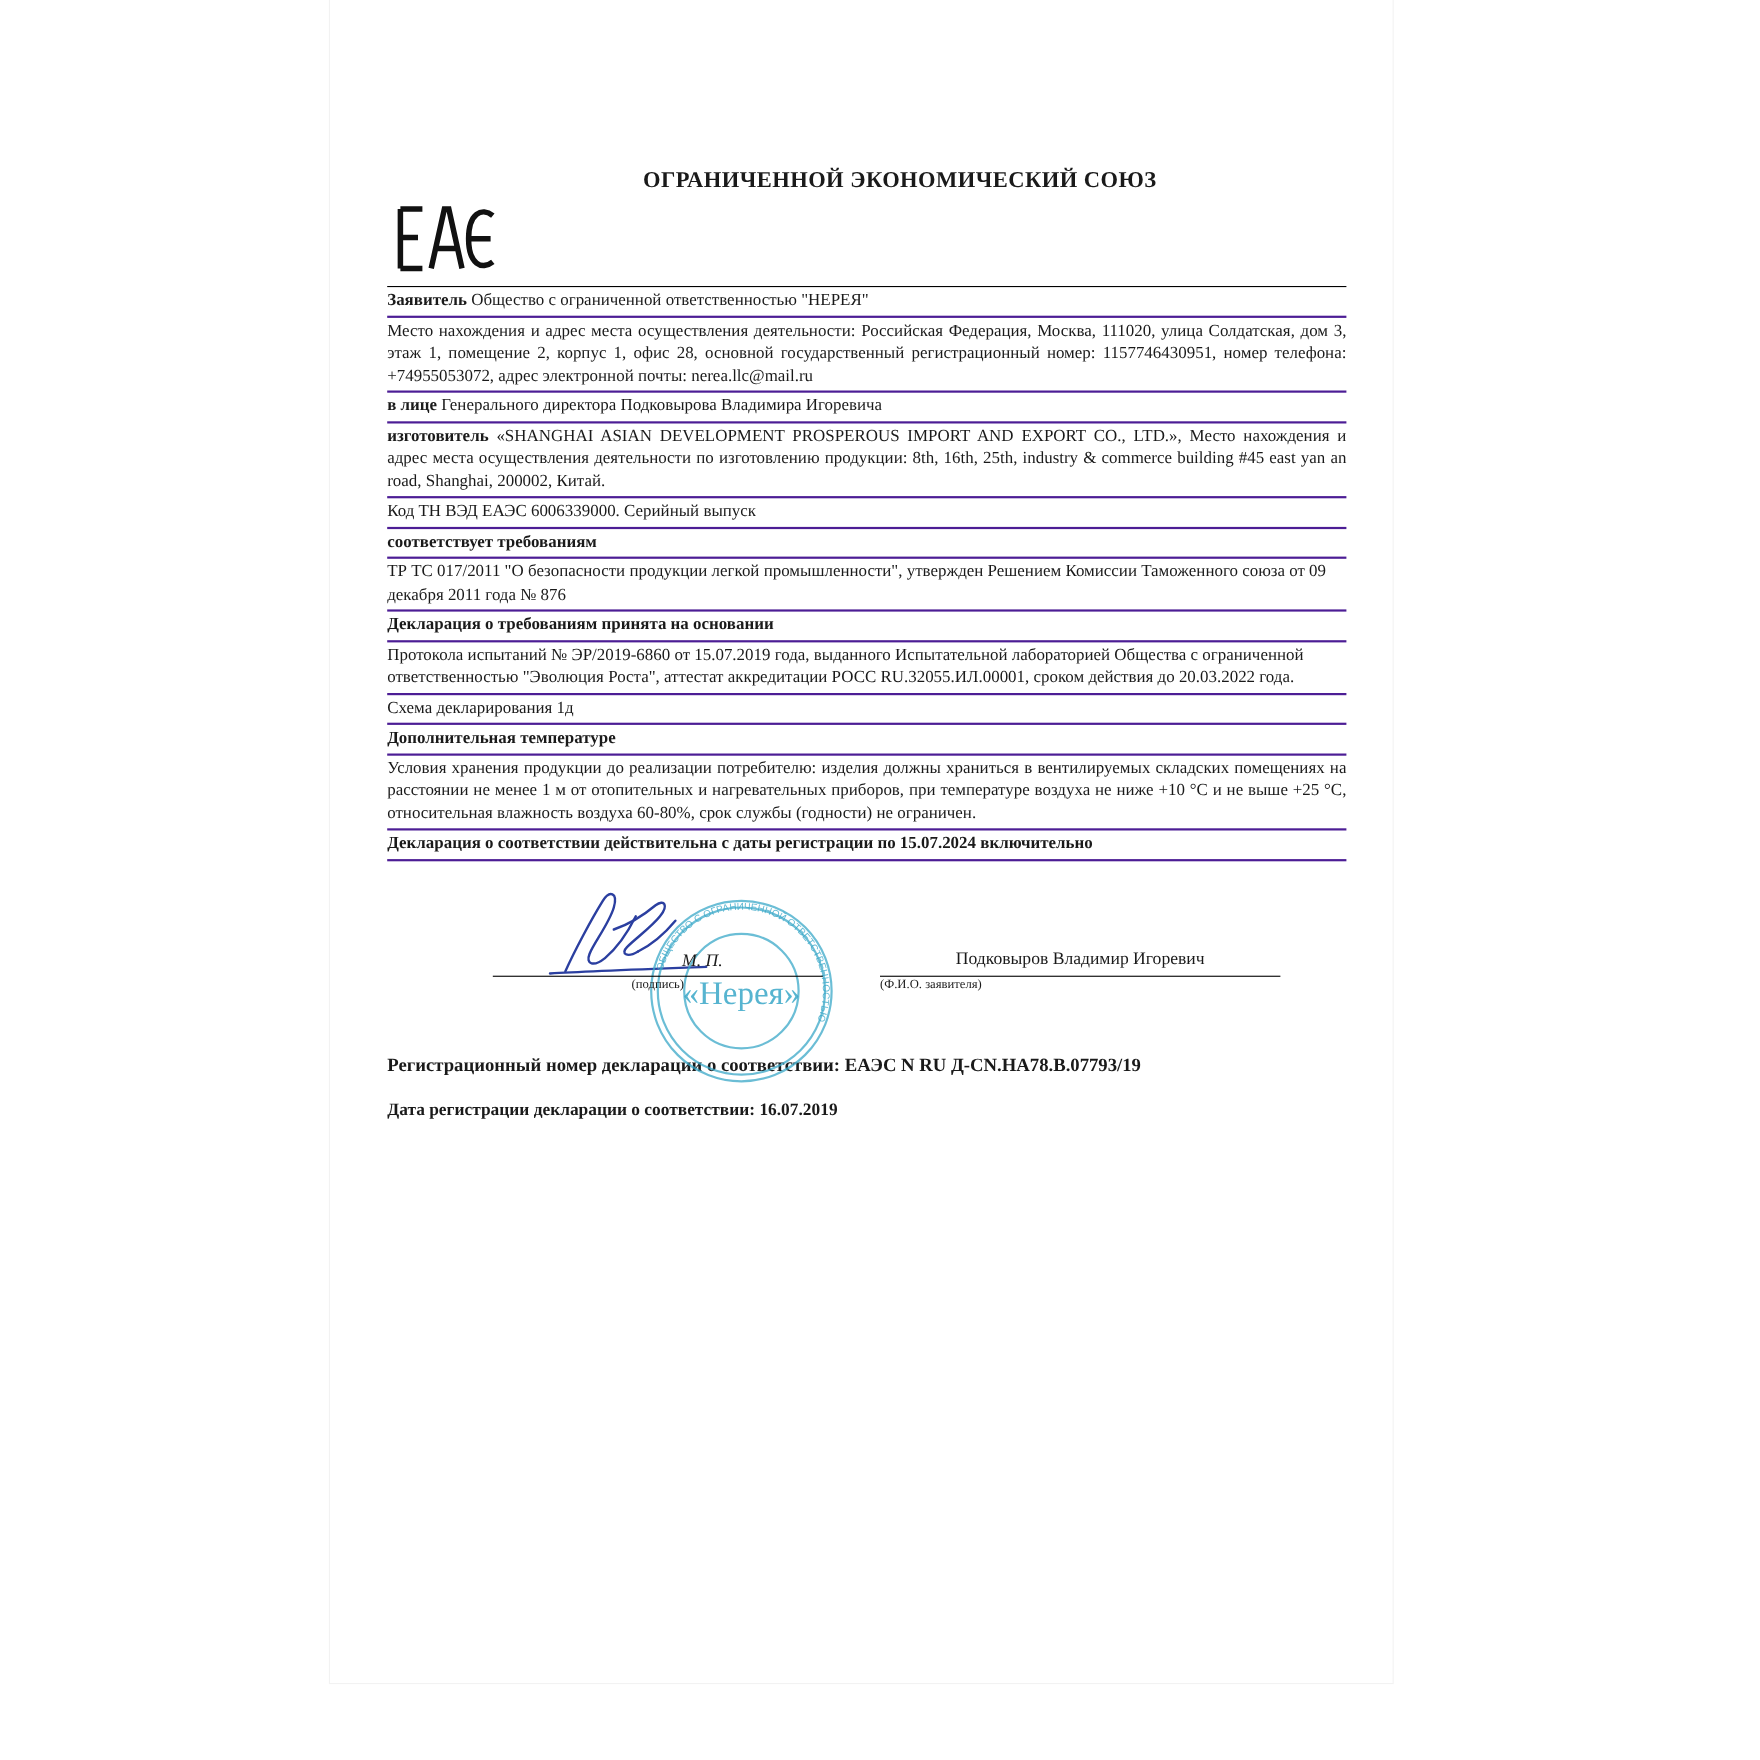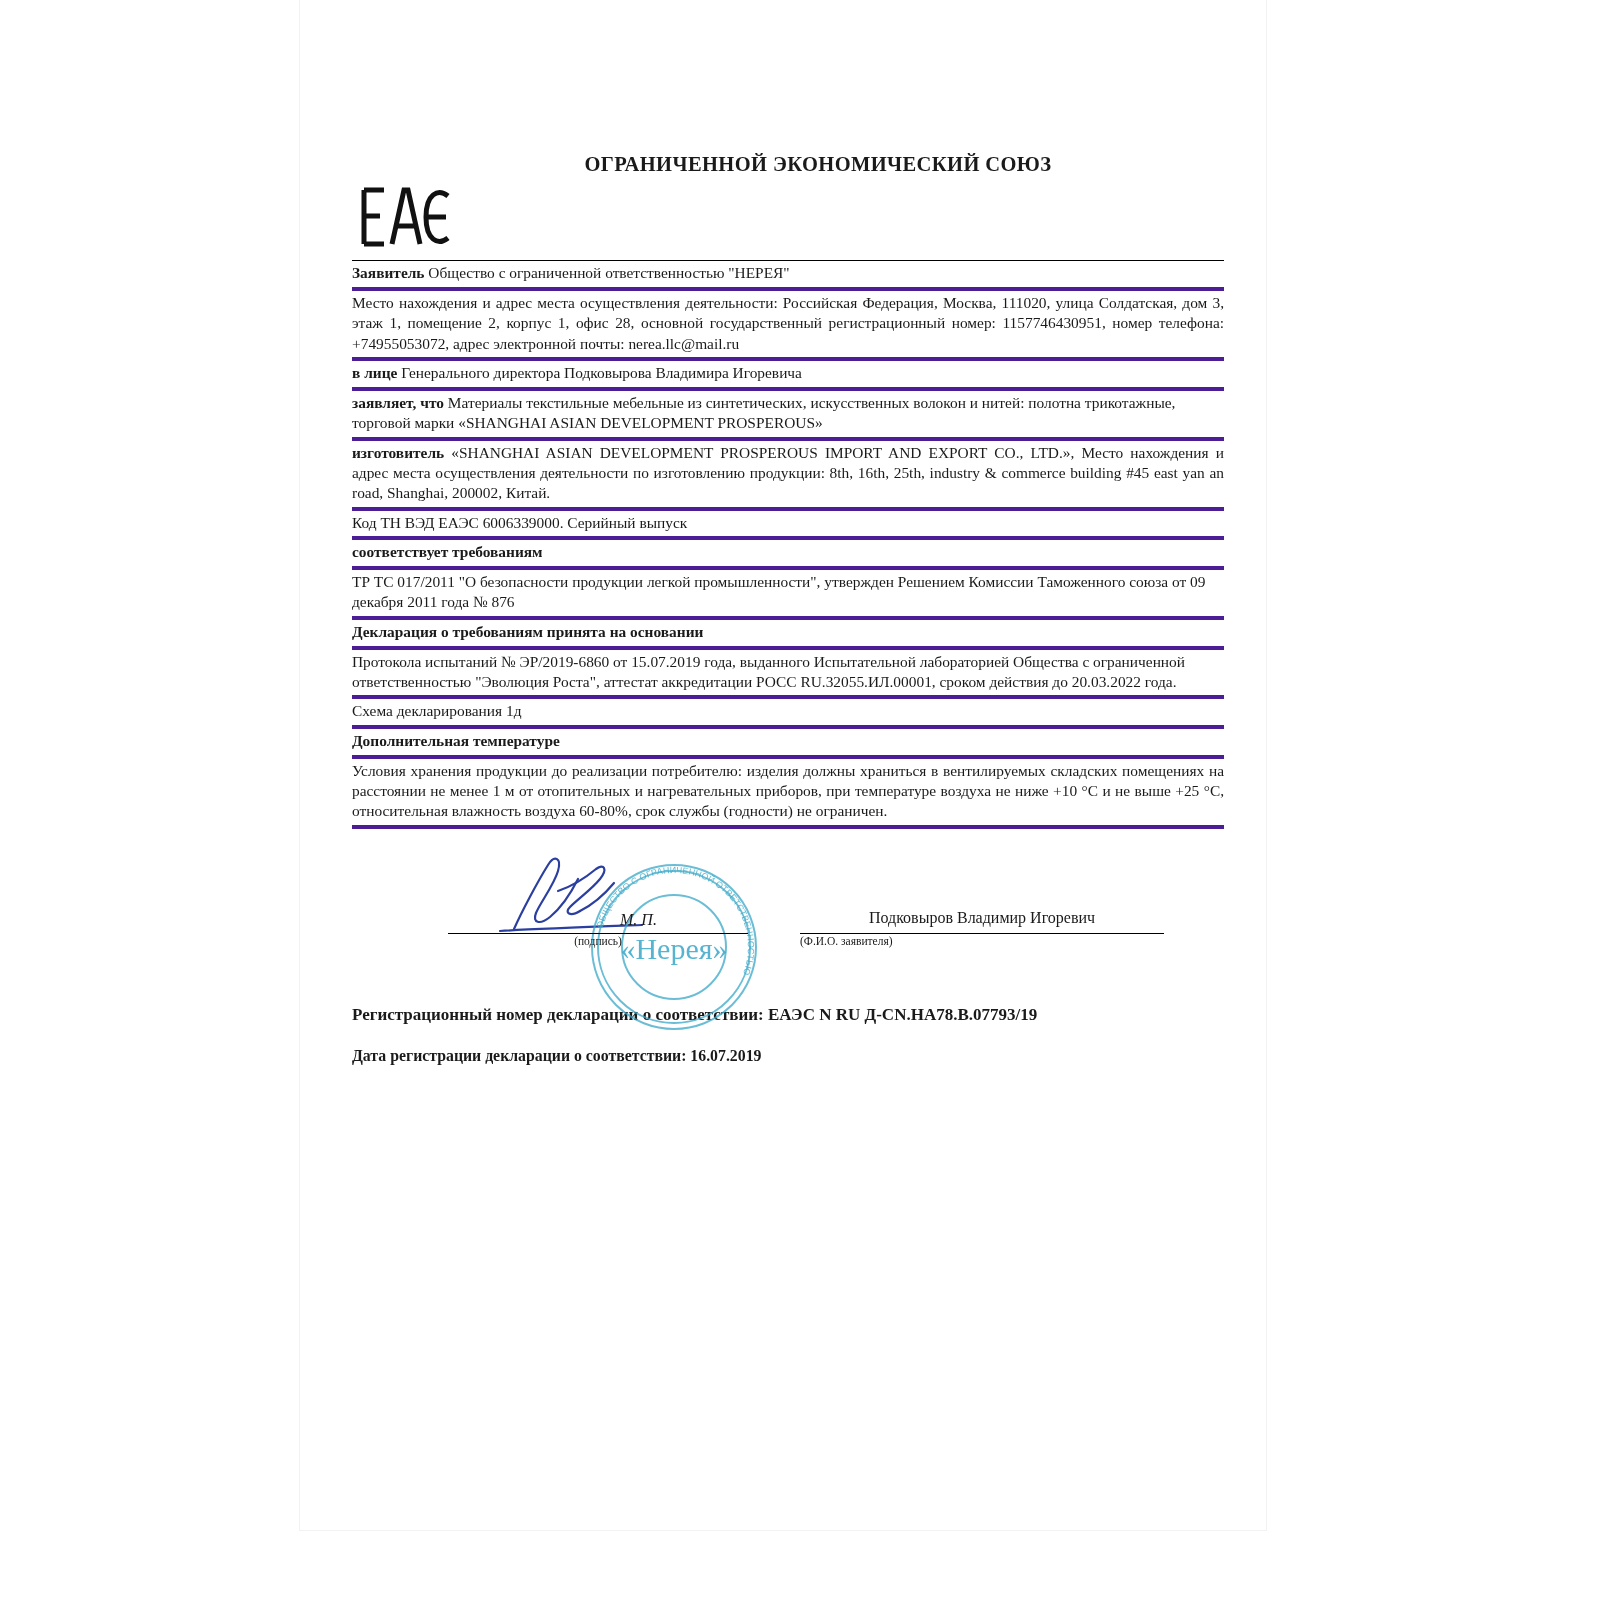--- a/index.html
+++ b/index.html
@@ -49,21 +49,21 @@
     top: 2px;
     width: 96px;
     height: 62px;
   }
   .rule {
     border-bottom: 1px solid #000;
     height: 0;
   }
   .sec {
     padding: 2px 0 3px 0;
-    border-bottom: 4px solid #4c1d95;
+    border-bottom: 2px solid #4c1d95;
     font-size: 15.4px;
     line-height: 1.35;
   }
   .sec p { margin: 0; }
   .b { font-weight: bold; }
   .just { text-align: justify; text-align-last: left; }
   .sig-area {
     position: relative;
     height: 120px;
     margin-top: 30px;
@@ -170,24 +170,20 @@
 
     <div class="sec just tight">
       <p>Место нахождения и адрес места осуществления деятельности: Российская Федерация, Москва, 111020, улица Солдатская, дом 3, этаж 1, помещение 2, корпус 1, офис 28, основной государственный регистрационный номер: 1157746430951, номер телефона: +74955053072, адрес электронной почты: nerea.llc@mail.ru</p>
     </div>
 
     <div class="sec">
       <p><span class="b">в лице</span>
       <span>Генерального директора Подковырова Владимира Игоревича</span></p>
     </div>
 
-    <div class="sec tight">
-      <p><span class="b">заявляет, что</span>
-      <span>Материалы текстильные мебельные из синтетических, искусственных волокон и нитей: полотна трикотажные, торговой марки «SHANGHAI ASIAN DEVELOPMENT PROSPEROUS»</span></p>
-    </div>
 
     <div class="sec just tight">
       <p><span class="b">изготовитель</span>
       <span>«SHANGHAI ASIAN DEVELOPMENT PROSPEROUS IMPORT AND EXPORT CO., LTD.», Место нахождения и адрес места осуществления деятельности по изготовлению продукции: 8th, 16th, 25th, industry &amp; commerce building #45 east yan an road, Shanghai, 200002, Китай.</span></p>
     </div>
 
     <div class="sec">
       <p>Код ТН ВЭД ЕАЭС 6006339000. Серийный выпуск</p>
     </div>
 
@@ -212,20 +208,23 @@
     </div>
 
     <div class="sec">
       <p class="b">Дополнительная температуре</p>
     </div>
 
     <div class="sec just tight">
       <p> Условия хранения продукции до реализации потребителю: изделия должны храниться в вентилируемых складских помещениях на расстоянии не менее 1 м от отопительных и нагревательных приборов, при температуре воздуха не ниже +10 °С и не выше +25 °С, относительная влажность воздуха 60-80%, срок службы (годности) не ограничен.</p>
     </div>
 
+    <div class="sec">
+      <p class="b">Декларация о соответствии  действительна с даты регистрации по 15.07.2024 включительно</p>
+    </div>
 
     <div class="sig-area">
 
       <svg class="signature" viewBox="0 0 190 90">
         <g fill="none" stroke="#2b3fa0" stroke-width="2.2" stroke-linecap="round">
           <path d="M22 78 C30 60, 46 30, 56 14 C62 4, 70 6, 66 20 C62 34, 48 52, 44 62 C40 72, 48 74, 58 66 C70 56, 80 40, 86 28"></path>
           <path d="M66 40 C78 36, 92 28, 104 18 C112 12, 116 18, 108 28 C100 38, 86 48, 78 56 C72 62, 78 66, 88 60"></path>
           <path d="M8 80 C40 78, 96 76, 150 74"></path>
           <path d="M88 60 C100 54, 112 44, 122 32"></path>
         </g>

